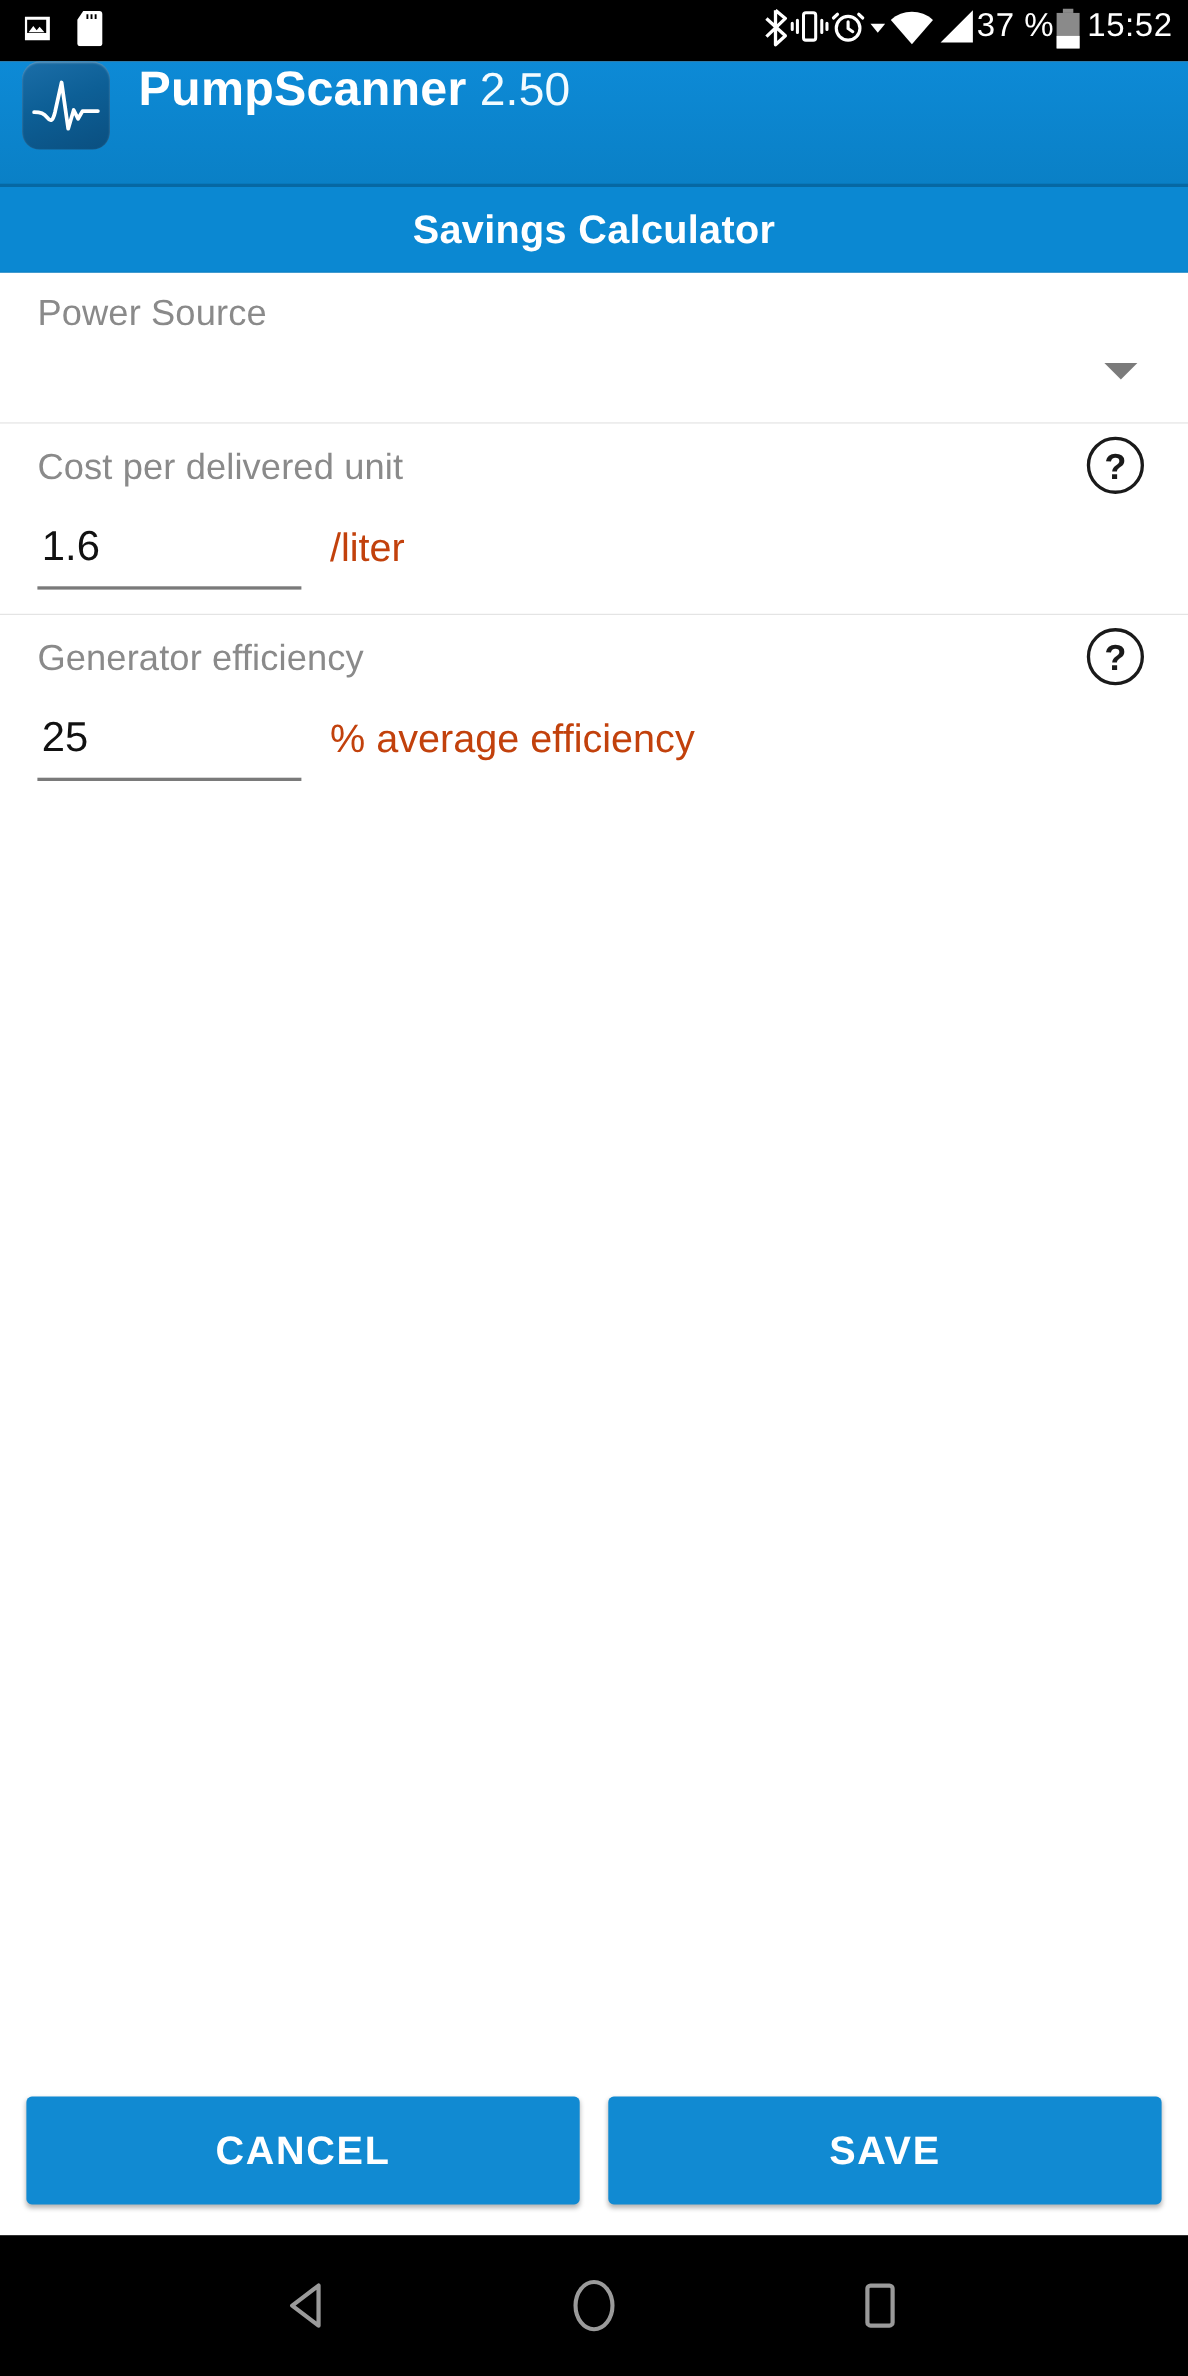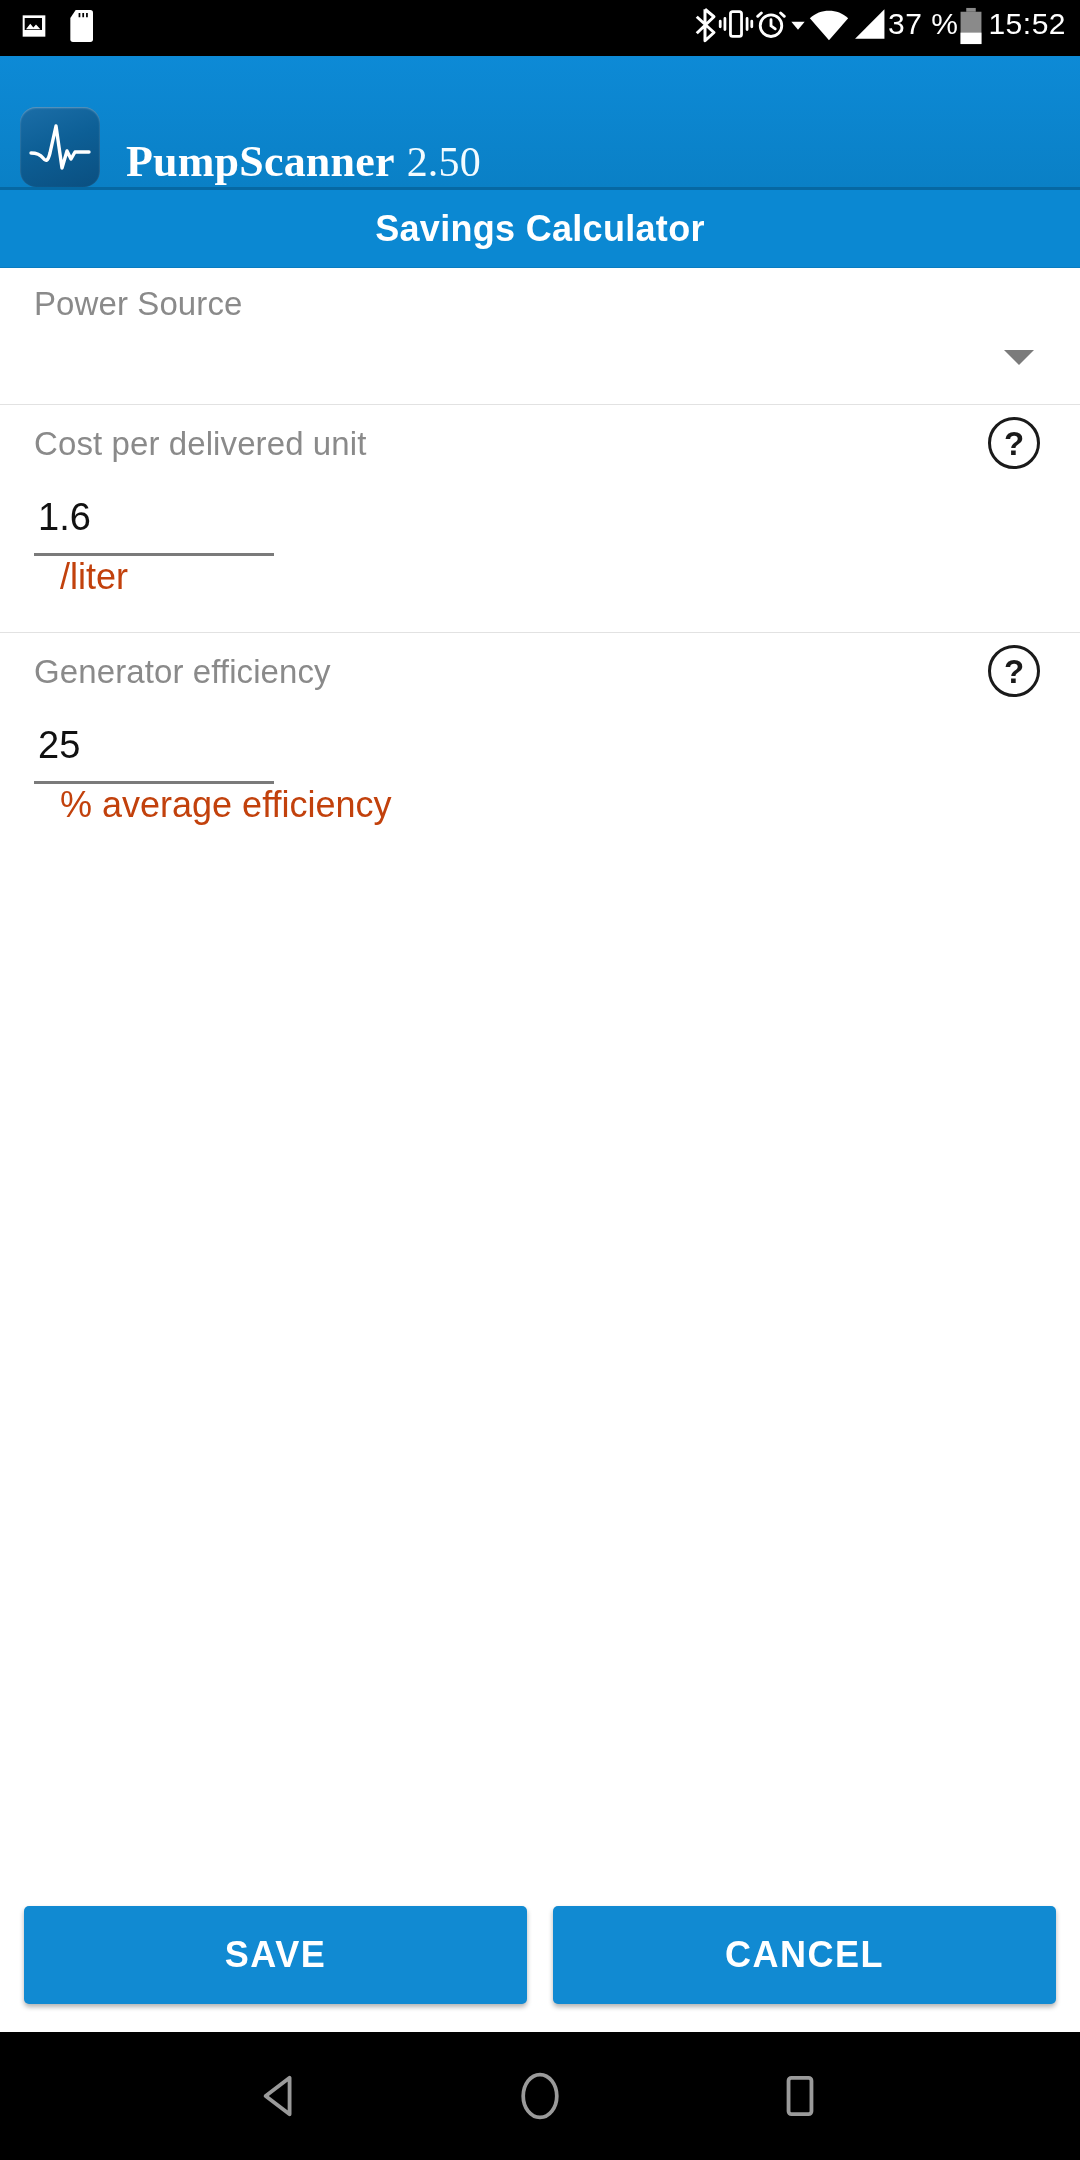--- a/index.html
+++ b/index.html
@@ -49,28 +49,27 @@
     color: #ffffff;
     font-size: 30px;
     letter-spacing: 0.5px;
     margin-left: 4px;
     white-space: nowrap;
   }
 
   
   .app-header {
     flex: 0 0 auto;
-    height: 134px;
+    height: 114px;
     background: #0b86d0;
     background-image: linear-gradient(#0d8ad6, #0a80c6);
     display: flex;
-    align-items: flex-end;
+    align-items: flex-start;
     padding-left: 20px;
     border-bottom: 3px solid #0668a3;
-    font-family: Liberation Serif, serif;
   }
   .app-logo {
     width: 80px; height: 80px;
     border-radius: 16px;
     background: linear-gradient(160deg, #1b6ea8 0%, #0d5f96 45%, #0a4f80 100%);
     box-shadow: inset 0 1px 2px rgba(255,255,255,.35);
     display: flex; align-items: center; justify-content: center;
     flex: 0 0 auto;
   }
   .app-title {
@@ -162,24 +161,23 @@
     font-size: 33px;
     font-weight: bold;
     line-height: 1;
     flex: 0 0 auto;
     margin-top: -2px;
     margin-right: 6px;
   }
 
   .input-row {
     display: flex;
-    align-items: flex-start;
+    align-items: center;
     margin-top: 22px;
     padding-bottom: 6px;
-    flex-direction: column;
   }
   .text-input {
     width: 240px;
     border-bottom: 3px solid #7a7a7a;
     color: #111111;
     font-size: 38px;
     line-height: 52px;
     padding: 0 4px 10px 4px;
     white-space: nowrap;
   }
@@ -340,22 +338,22 @@
       </div>
       <div class="input-row">
         <span class="text-input" placeholder="0">25</span>
         <span class="input-suffix">% average efficiency</span>
       </div>
     </div>
 
   </div>
 
   <div class="button-bar">
+    <button class="btn">CANCEL</button>
     <button class="btn">SAVE</button>
-    <button class="btn">CANCEL</button>
   </div>
 
   <div class="nav-bar">
     <span class="nav-btn">
       <svg width="46" height="50" viewBox="0 0 24 26">
         <path fill="none" stroke="#9a9a9a" stroke-width="2" stroke-linejoin="round" d="M17 3.5v19L4.5 13z"></path>
       </svg>
     </span>
     <span class="nav-btn">
       <svg width="50" height="56" viewBox="0 0 26 30">

